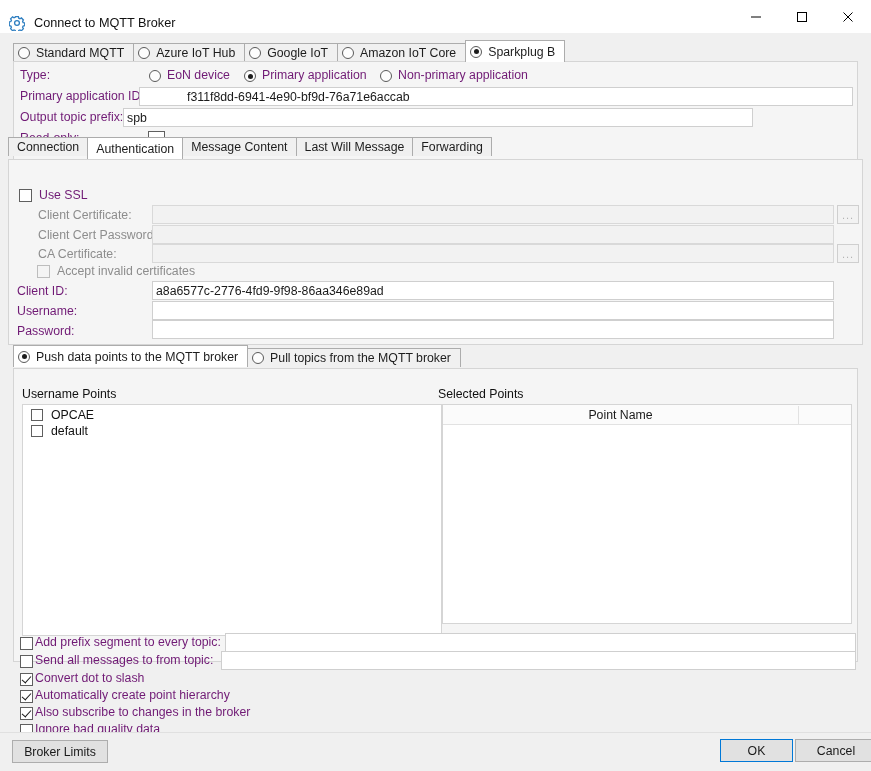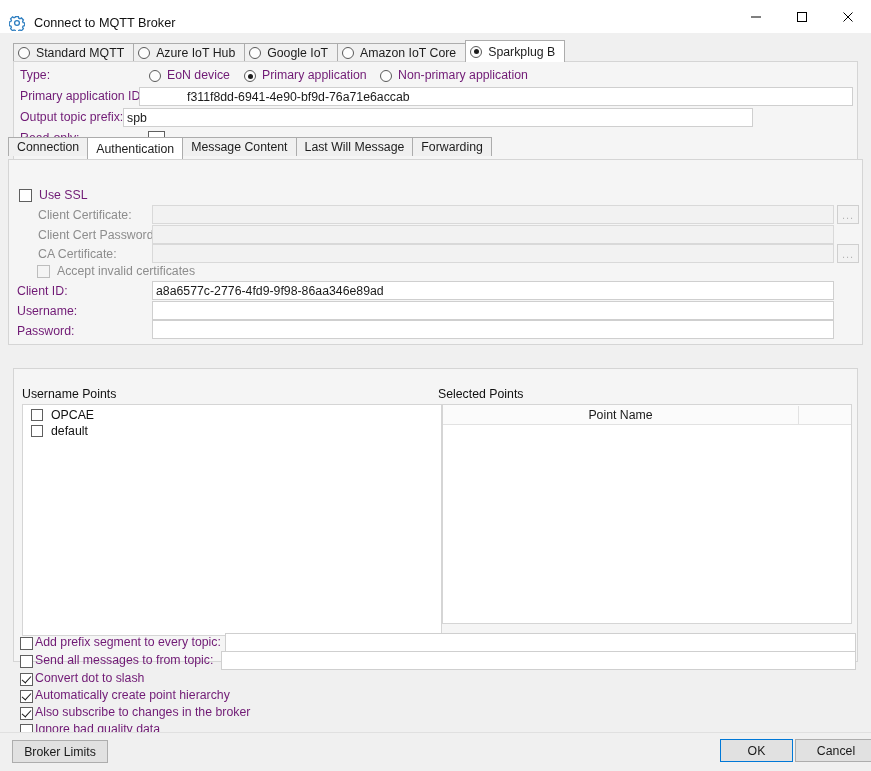--- a/index.html
+++ b/index.html
@@ -400,20 +400,30 @@
     <span class="lbl" style="left:8px; top:124px;">Client ID:</span>
     <input class="txt" style="left: 143px; top: 121px; width: 682px;" value="a8a6577c-2776-4fd9-9f98-86aa346e89ad">
 
     <span class="lbl" style="left:8px; top:144px;">Username:</span>
     <input class="txt" style="left: 143px; top: 141px; width: 682px;" value="">
 
     <span class="lbl" style="left:8px; top:164px;">Password:</span>
     <input class="txt" type="password" style="left: 143px; top: 160px; width: 682px;" value="">
   </div>
 
+  <div class="tabstrip" style="left:13px; top:313px;">
+    <div class="tab active">
+      <span class="radio checked"></span>
+      <span>Push data points to the MQTT broker</span>
+    </div>
+    <div class="tab">
+      <span class="radio"></span>
+      <span>Pull topics from the MQTT broker</span>
+    </div>
+  </div>
 
   <div class="panel" style="left:13px; top:335px; width:845px; height:294px;">
 
     <span class="sep-label" style="left:8px; top:18px;">Username Points</span>
     <div class="listbox" style="left:8px; top:35px; width:420px; height:232px;">
       <div class="list-item" style="margin-top:2px;">
         <span class="cb-inline"></span>
         <span>OPCAE</span>
       </div>
       <div class="list-item">

